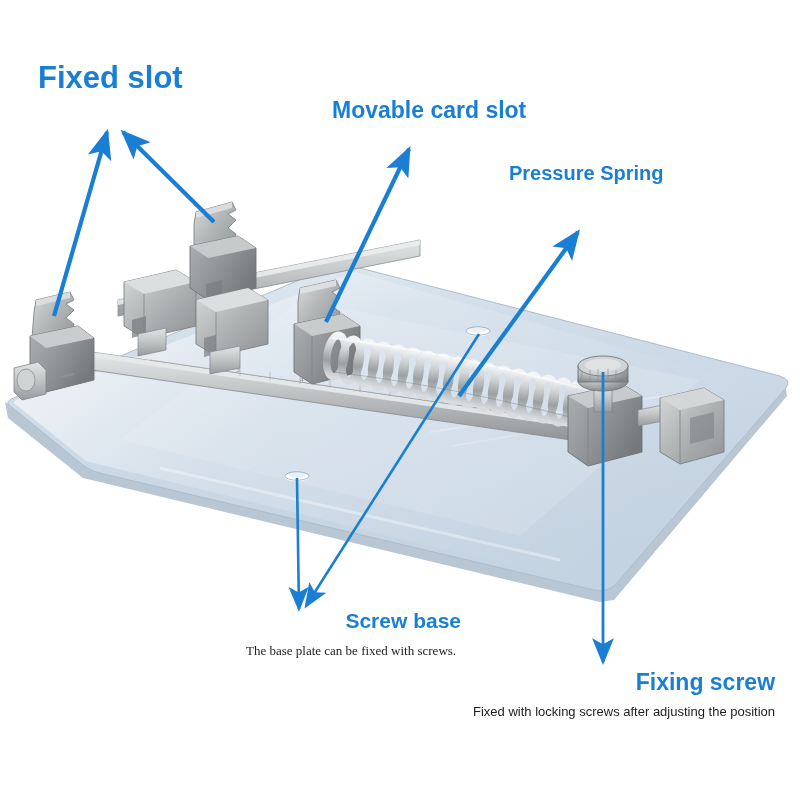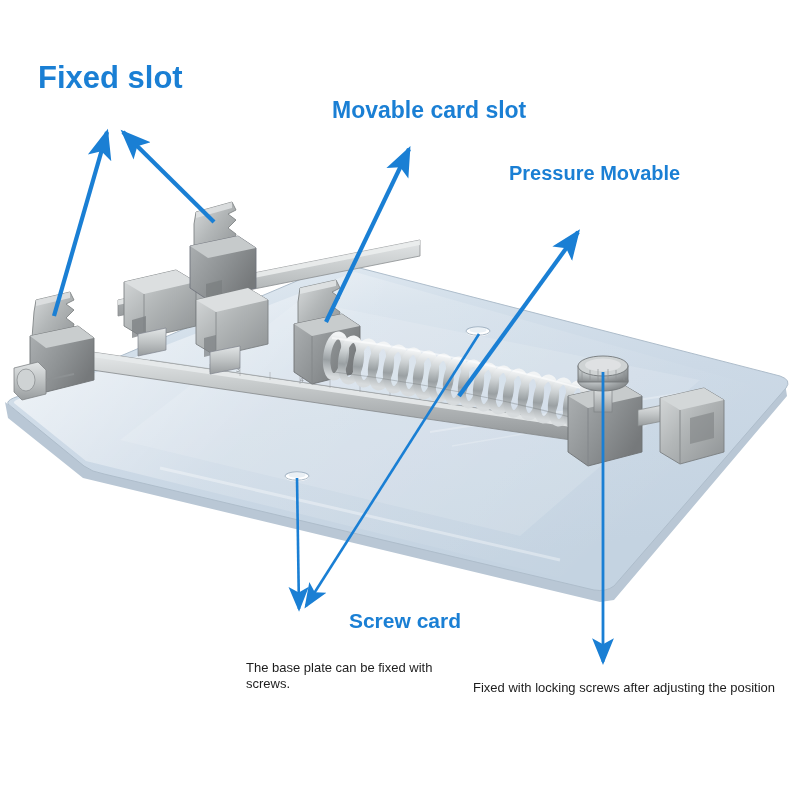--- a/index.html
+++ b/index.html
@@ -39,21 +39,21 @@
   #co-movable       {left:332px; top:78px;margin-top:20px;}
   #co-movable .title{font-size:23px;}
   #co-movable .desc {font-size:13.5px; margin-top:9px;}
 
   #co-spring       {left:509px; top:163px;}
   #co-spring .title{font-size:20px;}
   #co-spring .desc {font-size:14px; margin-top:10px;}
 
   #co-screwhole       {left:246px; top:610px;}
   #co-screwhole .title{font-size:21px;}
-  #co-screwhole .desc {font-size:13px; margin-top:28px; white-space:normal; width:215px;}
+  #co-screwhole .desc {font-size:13px; margin-top:11px; white-space:normal; width:215px;font-family:Liberation Serif, serif;}
 
   #co-fixingscrew       {left:535px; top:670px;}
   #co-fixingscrew .title{font-size:23px;}
   #co-fixingscrew .desc {font-size:13px; margin-top:10px; margin-left:-62px;text-align:right;}
 </style>
 </head>
 <body>
 
 <div id="stage">
 
@@ -286,26 +286,27 @@
 
     <div class="callout" id="co-fixed">
       <p class="title">Fixed slot</p>
     </div>
 
     <div class="callout" id="co-movable">
       <p class="title">Movable card slot</p>
     </div>
 
     <div class="callout" id="co-spring">
-      <p class="title">Pressure Movable</p>
+      <p class="title">Pressure Spring</p>
     </div>
 
     <div class="callout" id="co-screwhole">
-      <p class="title">Screw card</p>
+      <p class="title">Screw base</p>
       <p class="desc">The base plate can be fixed with screws.</p>
     </div>
 
     <div class="callout" id="co-fixingscrew">
+      <p class="title">Fixing screw</p>
       <p class="desc">Fixed with locking screws after adjusting the position</p>
     </div>
 
   </div>
 </div>
 
 </body></html>

